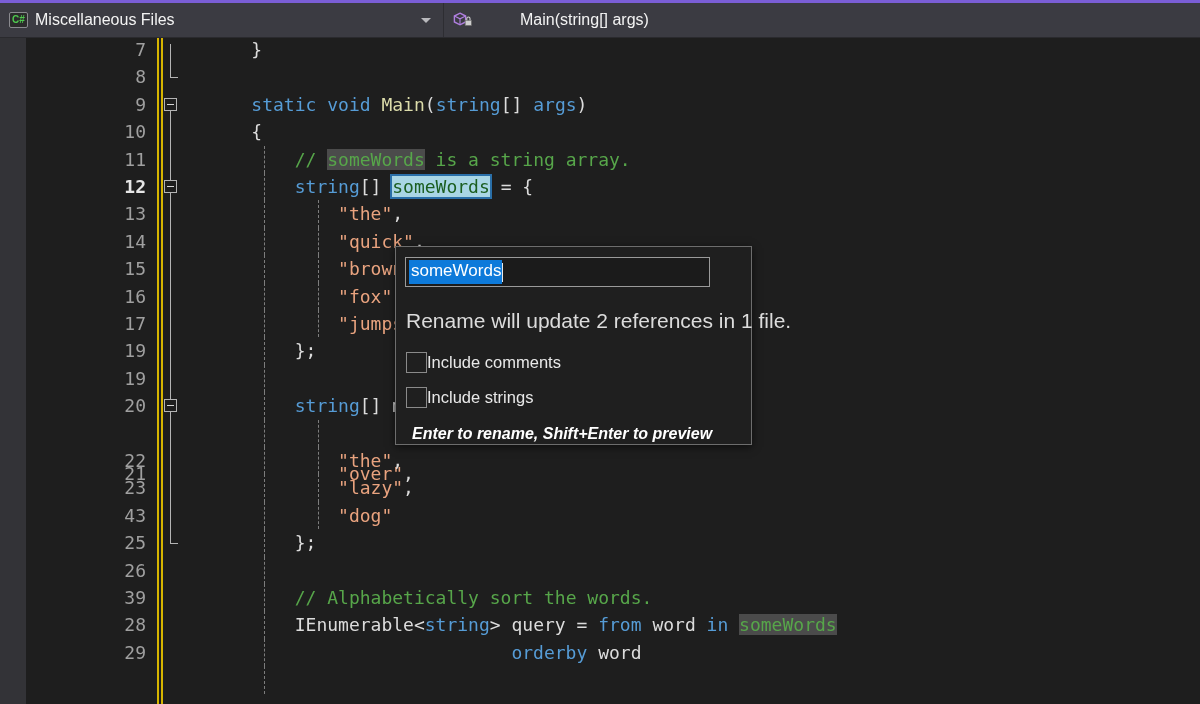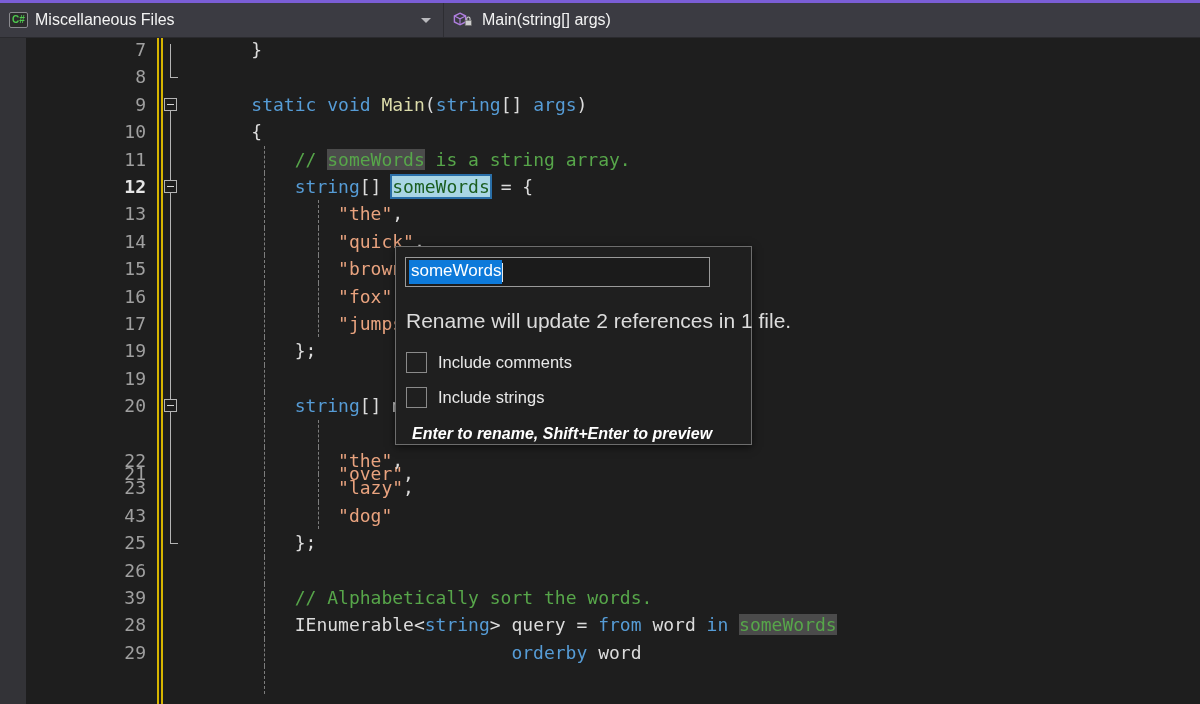--- a/index.html
+++ b/index.html
@@ -30,21 +30,21 @@
     display: flex; align-items: center;
     height: 100%;
     position: relative;
     border-right: 1px solid #2d2d32;
     padding-left: 9px;
     color: #f1f1f1;
     font-size: 16px;
   }
   .nav-combo.c-files { width: 444px; }
   .nav-combo.c-class { width: 444px; }
-  .nav-combo.c-method { width: 312px; border-right: none; }
+  .nav-combo.c-method { width: 312px; border-right: none; gap: 38px; }
   .nav-combo .label {
     margin-left: 7px;
     white-space: nowrap;
     overflow: hidden;
     font-size: 16px;
     color: #f3f3f3;
   }
   .nav-arrow {
     position: absolute; right: 12px; top: 50%;
     width: 0; height: 0;
@@ -206,21 +206,20 @@
   }
   .chk-row.r1 { top: 105px; }
   .chk-row.r2 { top: 140px; }
   .chkbox {
     width: 21px; height: 21px;
     border: 1px solid #8a8a8a;
     background: #1f1f1f;
     flex: none;
   }
   .chk-label {
-    margin-left: 11px;
     font-size: 16.5px; color: #e8e8e8;
     white-space: nowrap;
   }
   .rename-hint {
     position: absolute; left: 16px; top: 178px;
     font-size: 16px; color: #ffffff;
     font-style: italic; font-weight: bold;
     white-space: nowrap;
   }
 </style>

